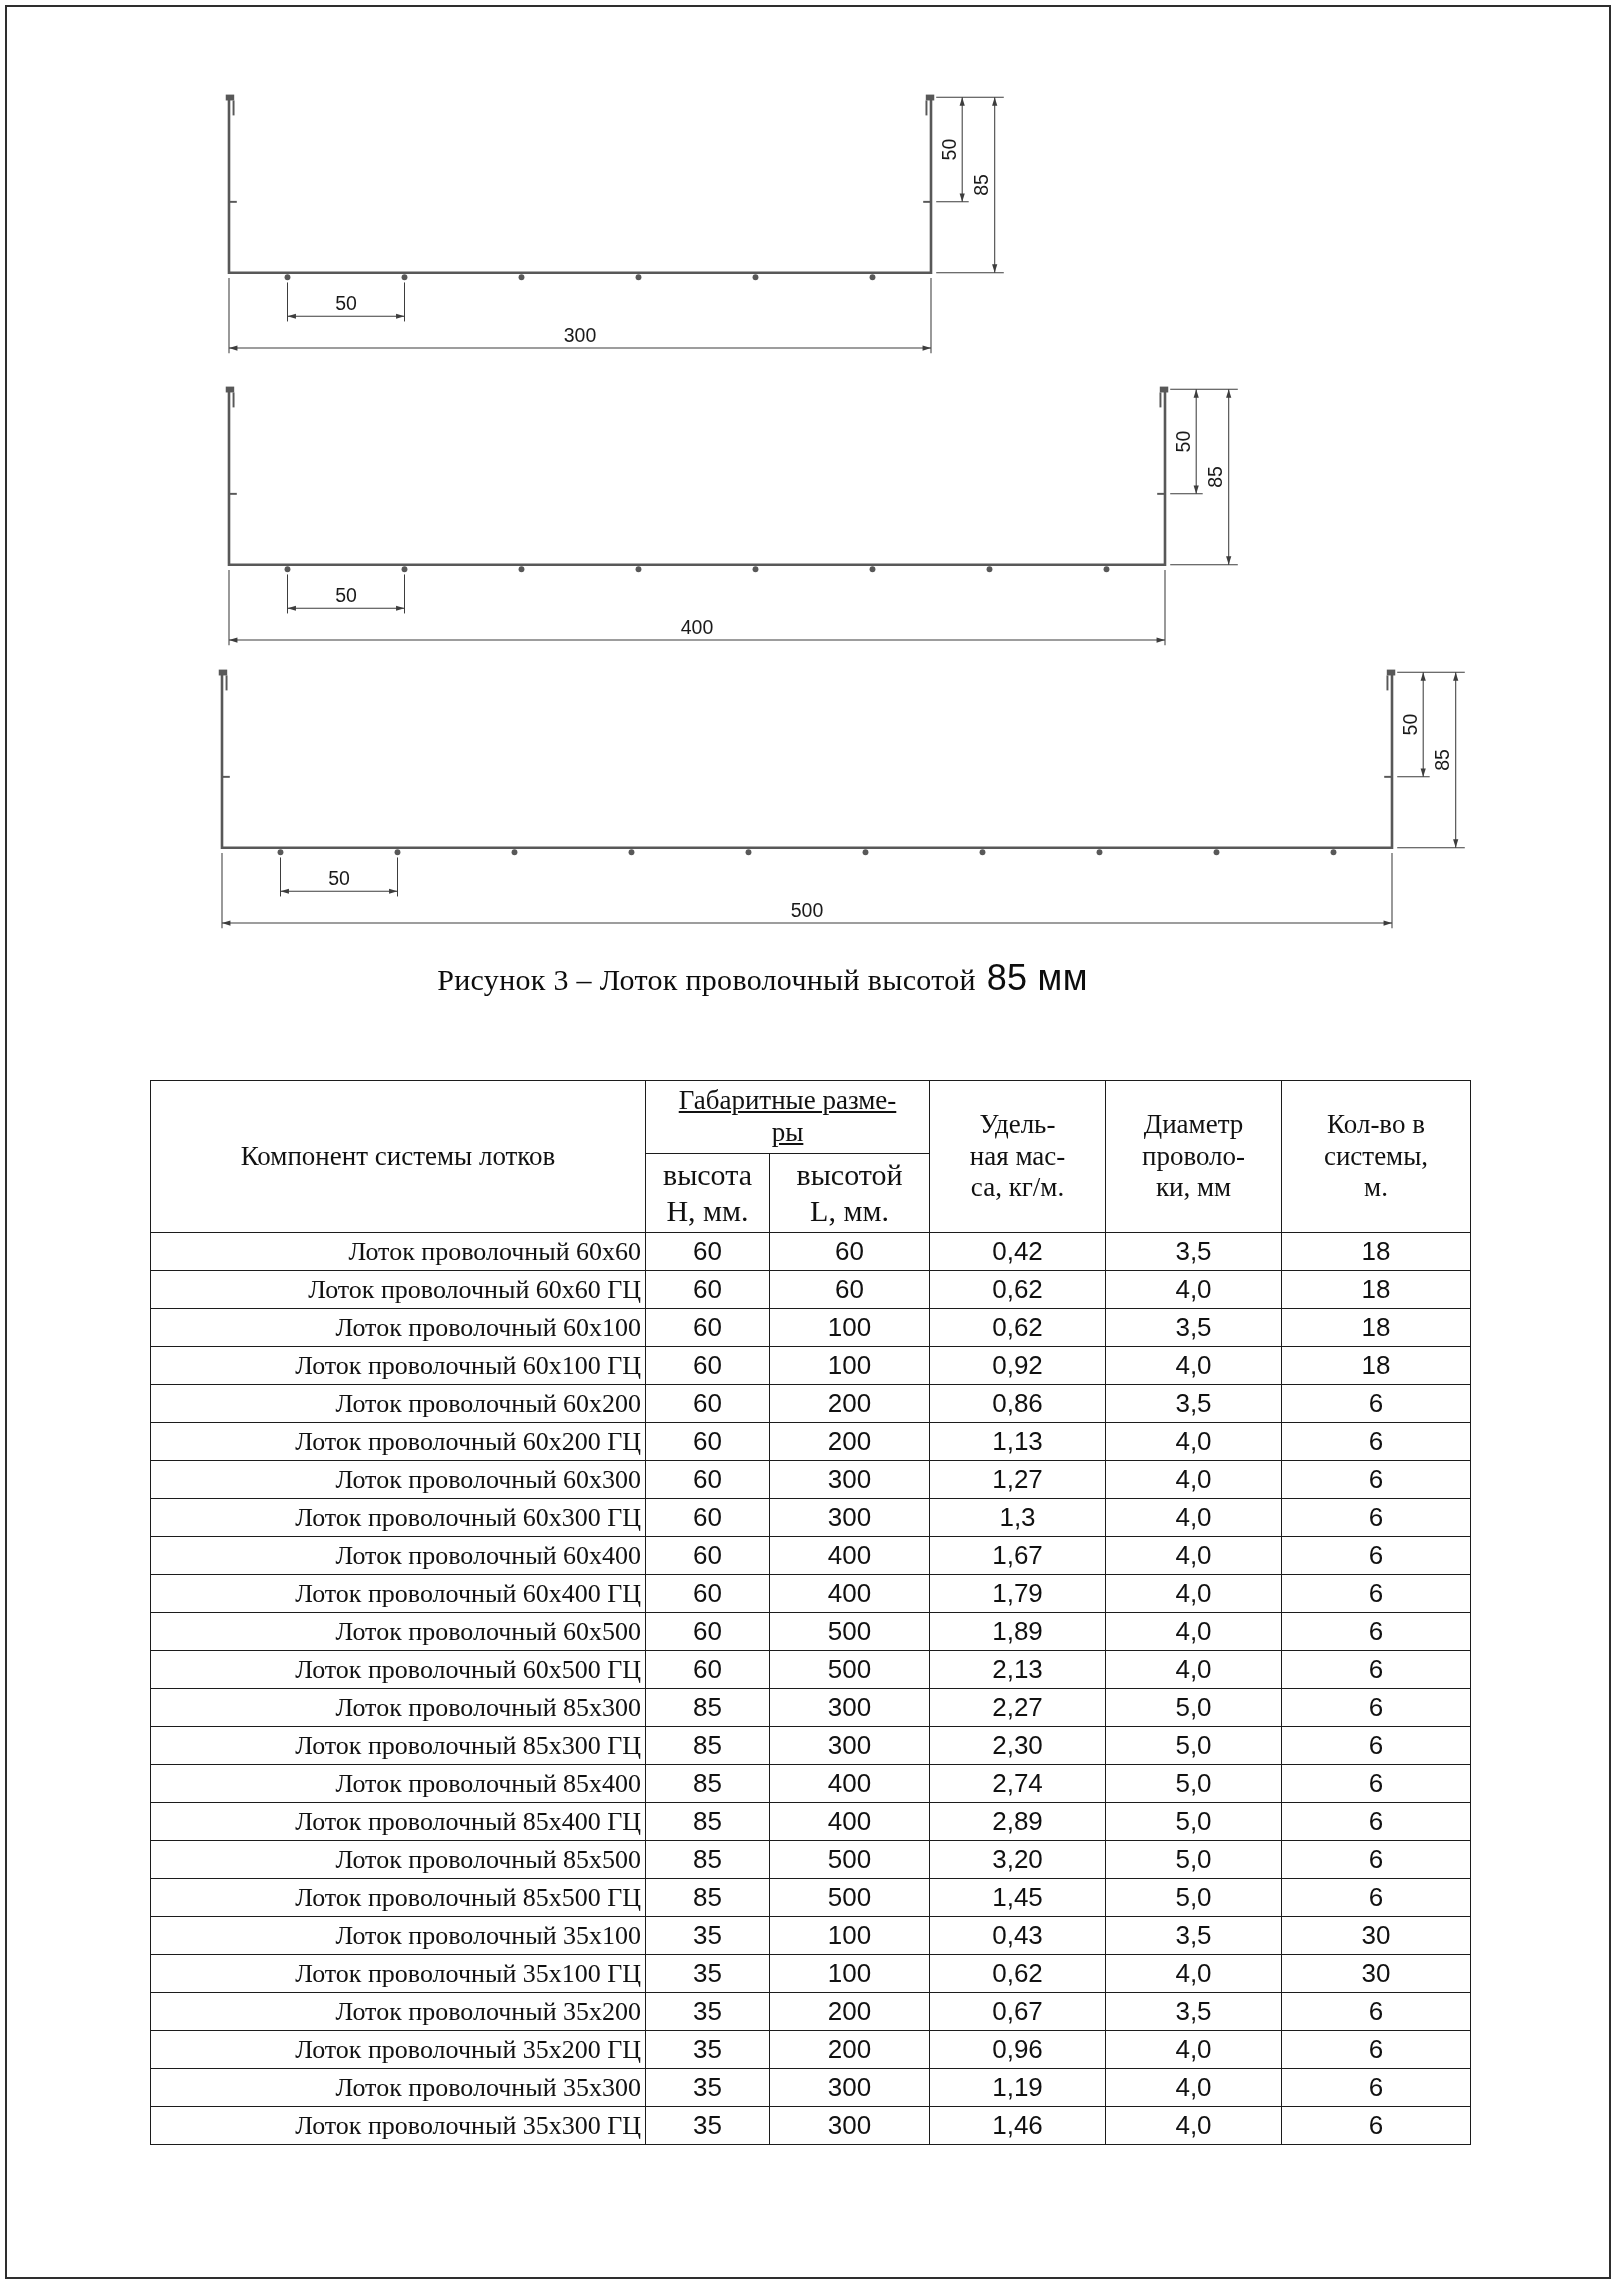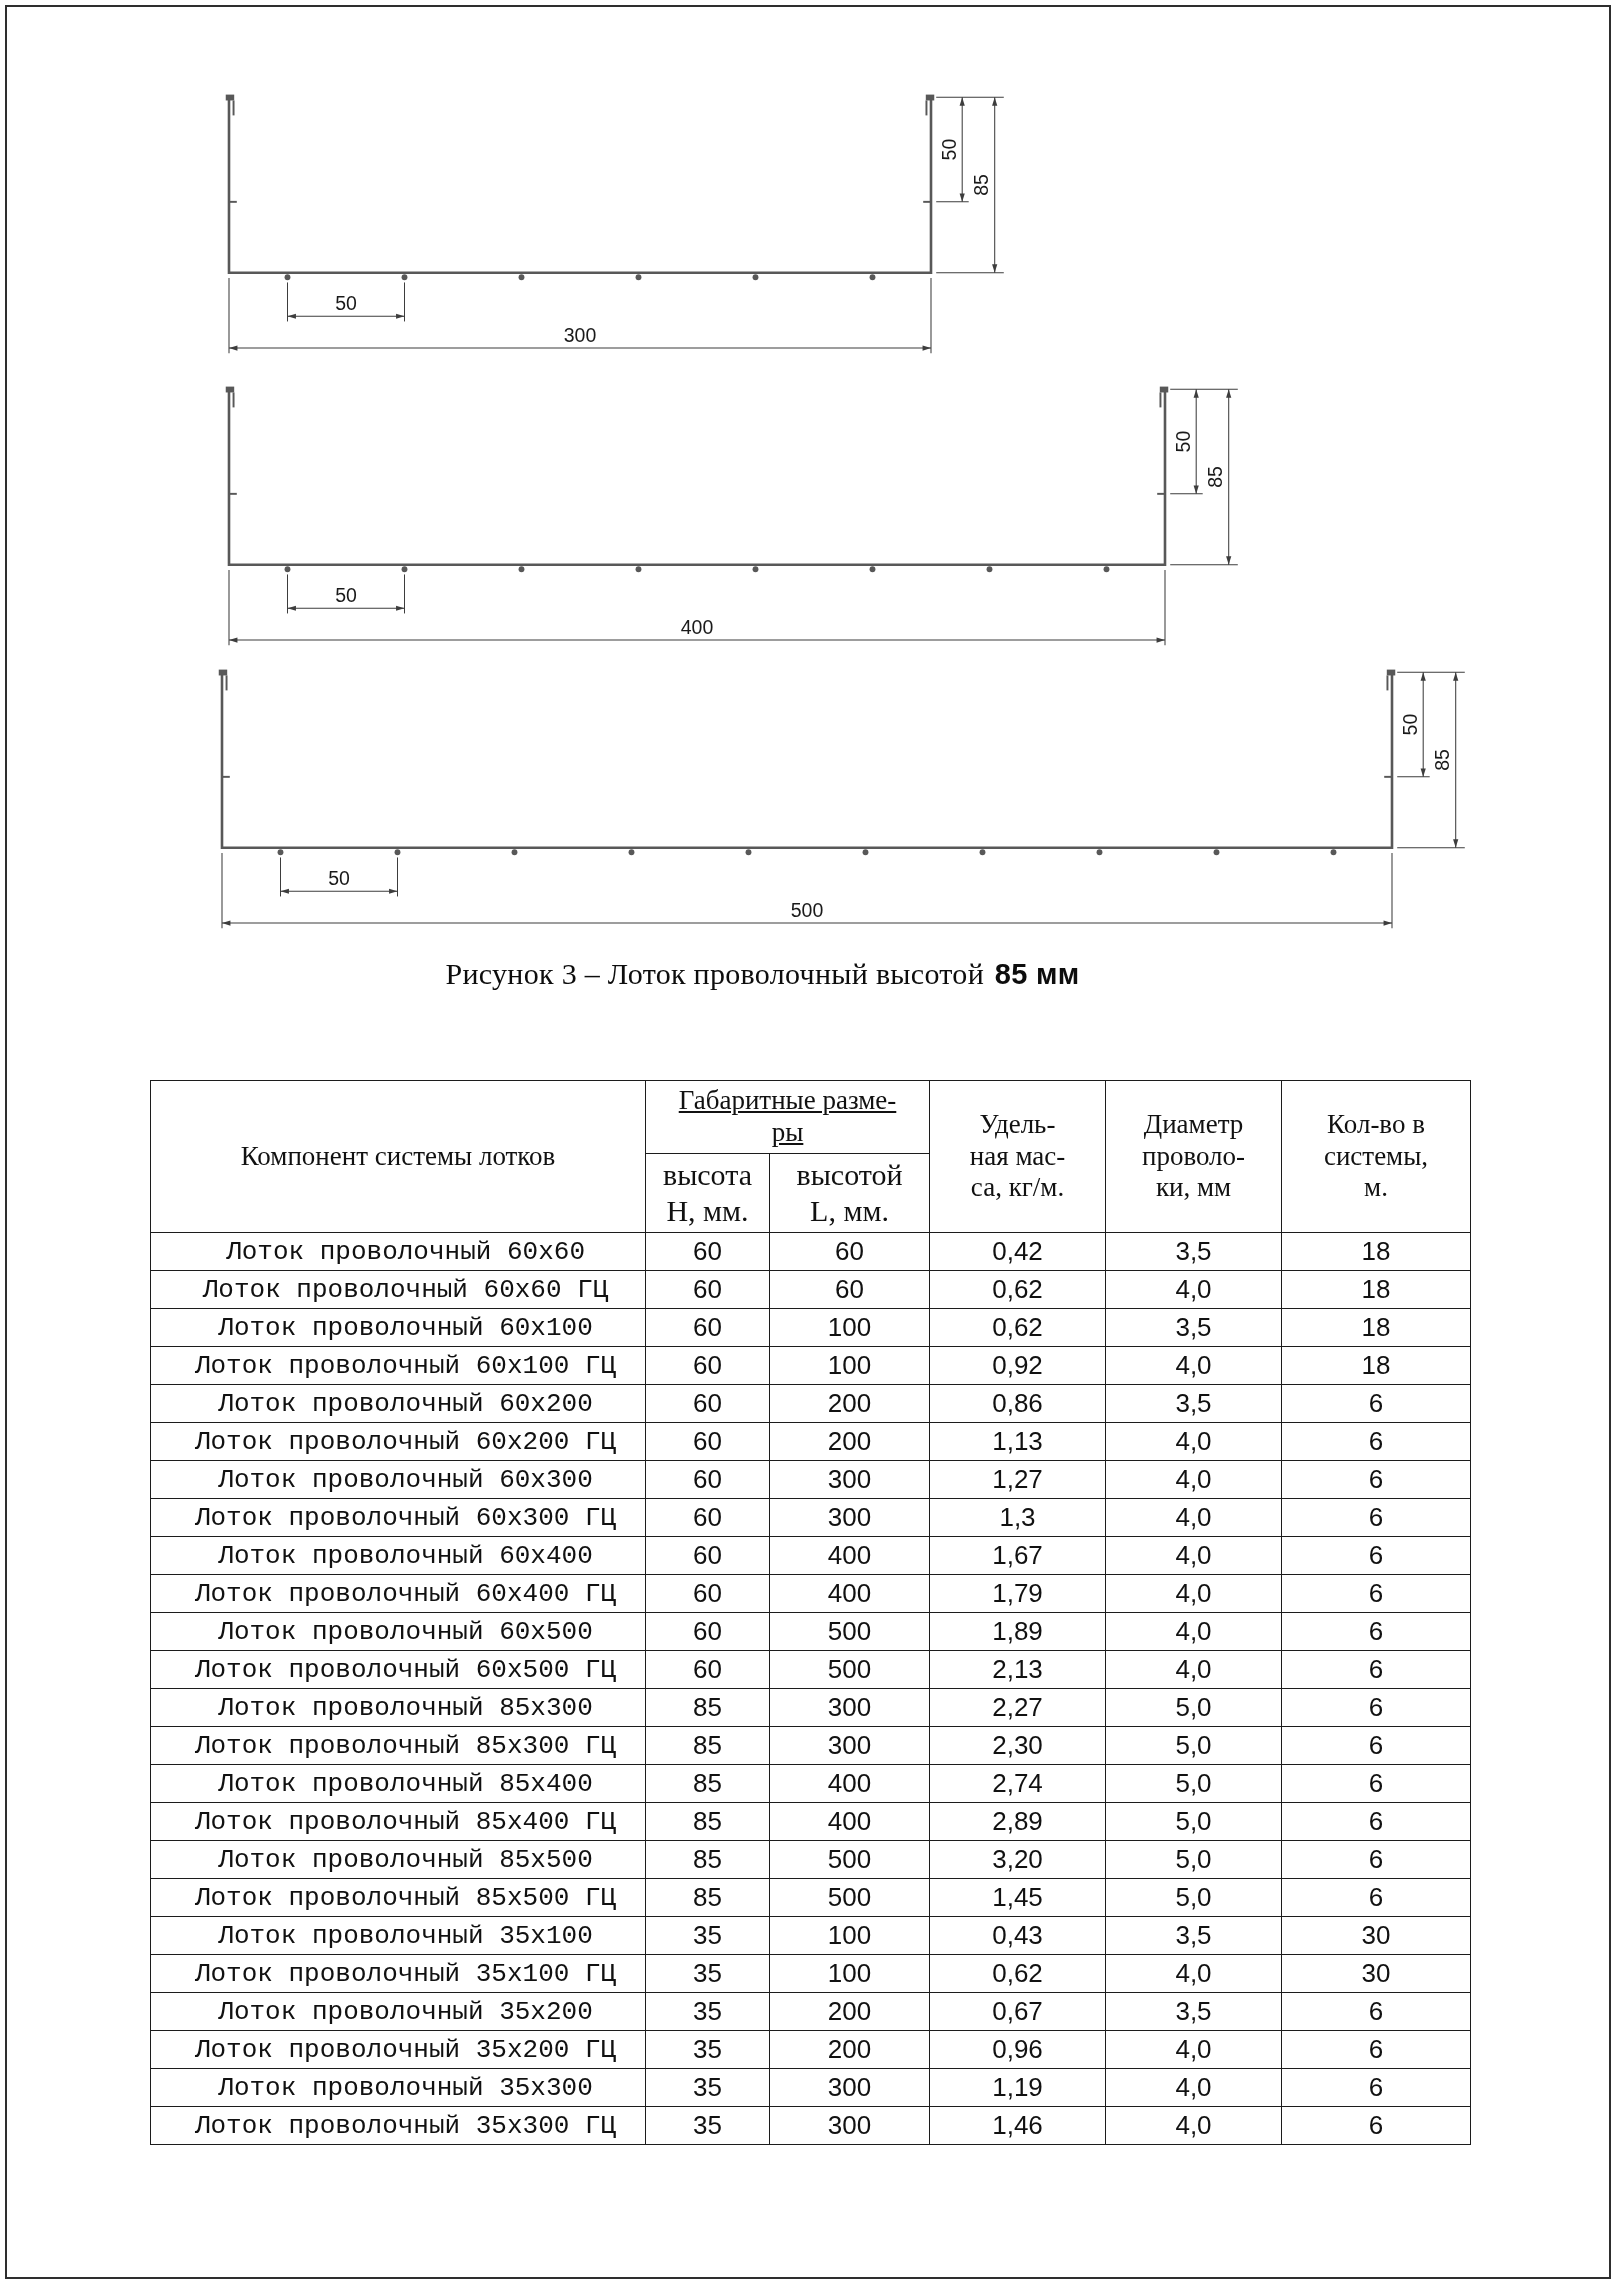--- a/index.html
+++ b/index.html
@@ -20,37 +20,37 @@
   svg.drawing { position: absolute; overflow: visible; }
   .d0 { left: 6.5px; top: 6.5px; }
   .d1 { left: 6.5px; top: 299px; }
   .d2 { left: 0px;  top: 582px; }
 
   .caption {
     position: absolute; top: 957px; left: 0; width: 1525px;
     text-align: center; font-size: 30px; color: #0d0d0d;
     letter-spacing: 0.3px;
   }
-  .cap-sans { font-family: "Liberation Sans", sans-serif; font-size: 29px; margin-left: 3px; font-weight: bold; }
+  .cap-sans { font-family: "Liberation Sans", sans-serif; font-size: 36px; margin-left: 3px; }
 
   table.spec {
     position: absolute; left: 150px; top: 1080px; width: 1318px;
     border-collapse: collapse; table-layout: fixed;
     background: #fff;
   }
   .spec th, .spec td { border: 1.3px solid #1c1c1c; }
   .spec th {
     font-weight: normal; font-size: 27px; text-align: center;
     vertical-align: middle; white-space: pre-line; padding: 3.9px 2.6px;
     line-height: 1.18;
   }
   .spec thead tr.sub th { height: 73px; font-size: 30px; }
   .spec thead tr.top th.group { height: 68px; text-decoration: underline; }
   .spec td { font-size: 26px; height: 38px; padding: 0 3.9px; vertical-align: middle; }
-  td.cell-name { font-family: Liberation Mono, monospace; text-align: center; padding-left: 19px; white-space: nowrap; }
+  td.cell-name { font-family: Liberation Serif, serif; text-align: right; padding-left: 19px; white-space: nowrap; }
   td.cell-num  { font-family: "Liberation Sans", sans-serif; text-align: center; }
 </style>
 </head>
 <body>
 
 <div class="page-frame"></div>
 
 <div class="figure">
   <svg class="drawing d0" width="807" height="273" viewBox="0 0 1240 420">
       <path d="M 10 12 L 10 278 L 1090 278 L 1090 12" fill="none" stroke="#585858" stroke-width="4"></path>

